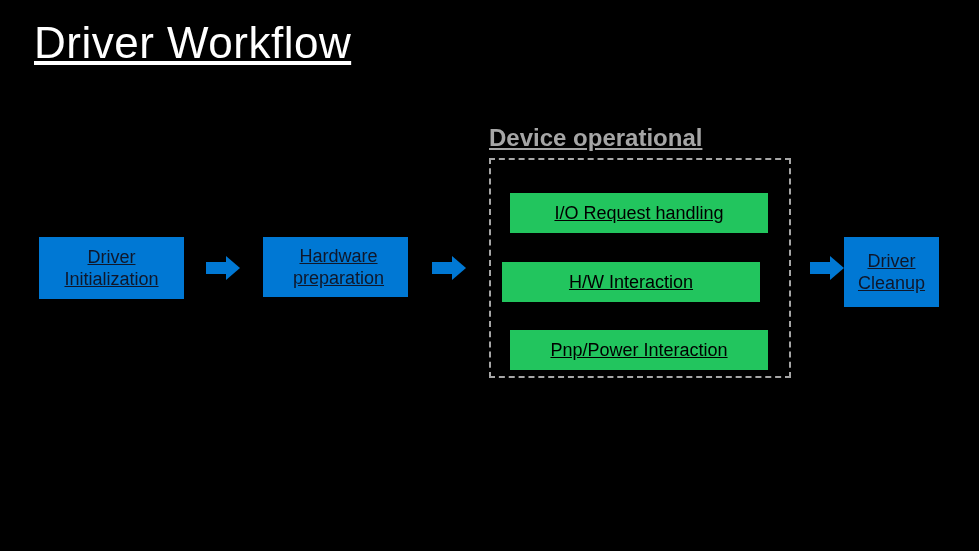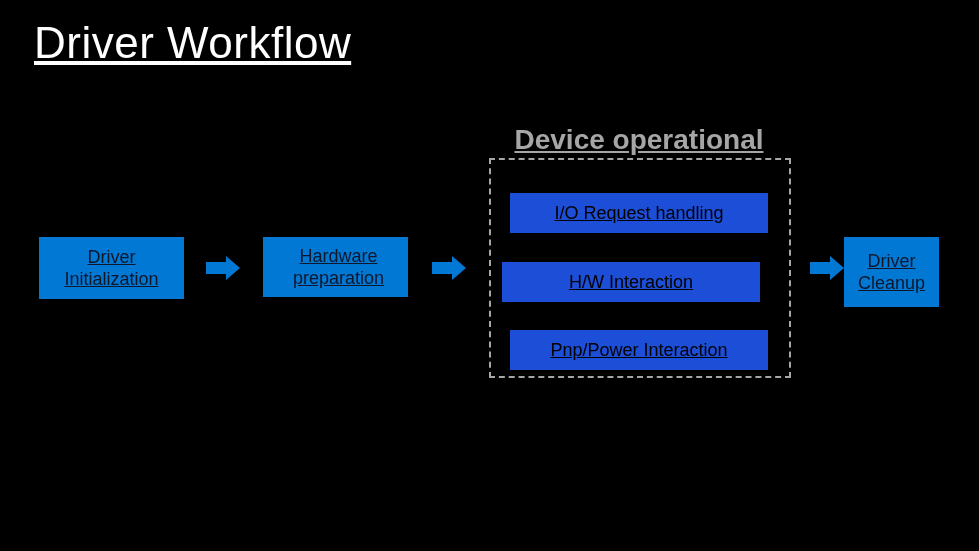--- a/index.html
+++ b/index.html
@@ -1,35 +1,35 @@
 <!DOCTYPE html>
 <html><head>
 <meta charset="utf-8">
 <style>
   * { box-sizing: border-box; margin: 0; padding: 0; text-decoration: underline; }
   html, body { width: 979px; height: 551px; background: #000; font-family: "Segoe UI", Arial, sans-serif; overflow: hidden; }
   .slide { position: relative; width: 979px; height: 551px; }
   .title { position: absolute; left: 34px; top: 18px; color: #fff; font-size: 44px; font-weight: 300; letter-spacing: 0.5px; }
-  .sublabel { position: absolute; left: 489px; top: 124px; color: #a6a6a6; font-size: 28px; font-weight: 600; width: 300px; text-align: center; }
+  .sublabel { position: absolute; left: 489px; top: 124px; color: #a6a6a6; font-size: 24px; font-weight: 600; width: 300px; }
 
   .box-blue {
     position: absolute;
     background: #0078d4;
     color: #0f172a;
     display: flex;
     align-items: center;
     justify-content: center;
     text-align: center;
     font-size: 18px;
     line-height: 1.25;
     padding: 4px 6px;
   }
   .box-white {
     position: absolute;
-    background: #1d4ed8;
+    background: #22c55e;
     color: #000;
     display: flex;
     align-items: center;
     justify-content: center;
     text-align: left;
     font-size: 18px;
     line-height: 1.25;
     padding: 8px 6px;
   }
 

